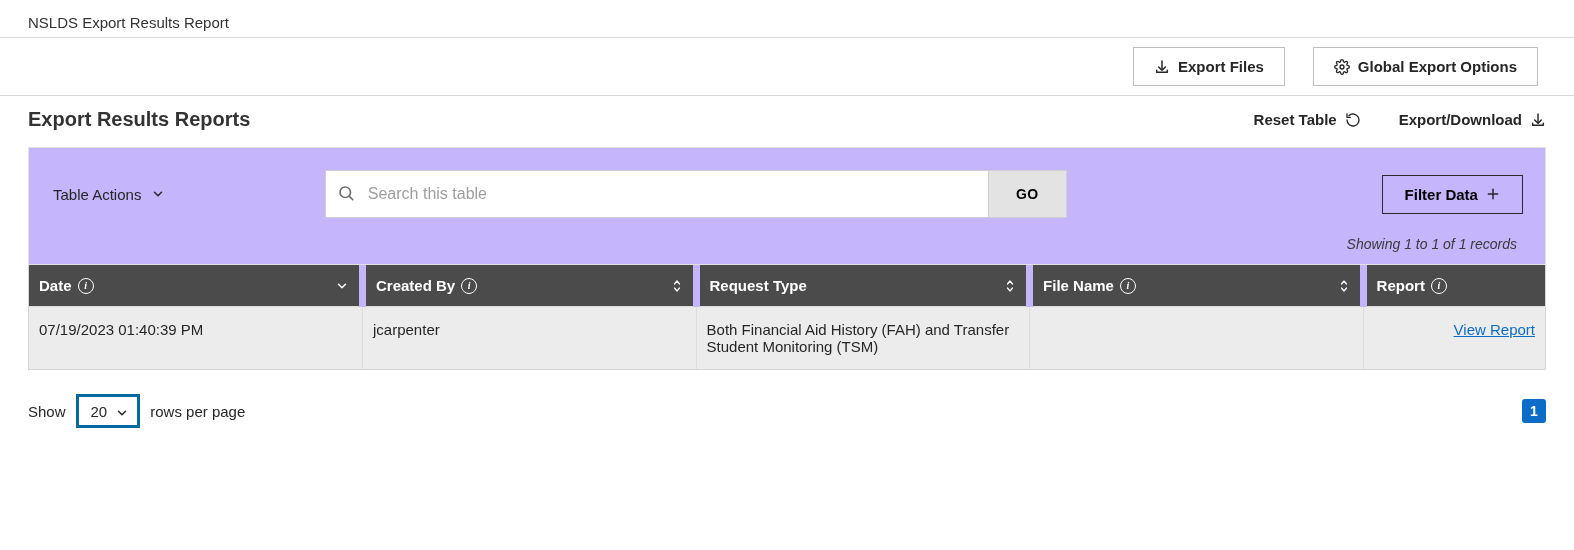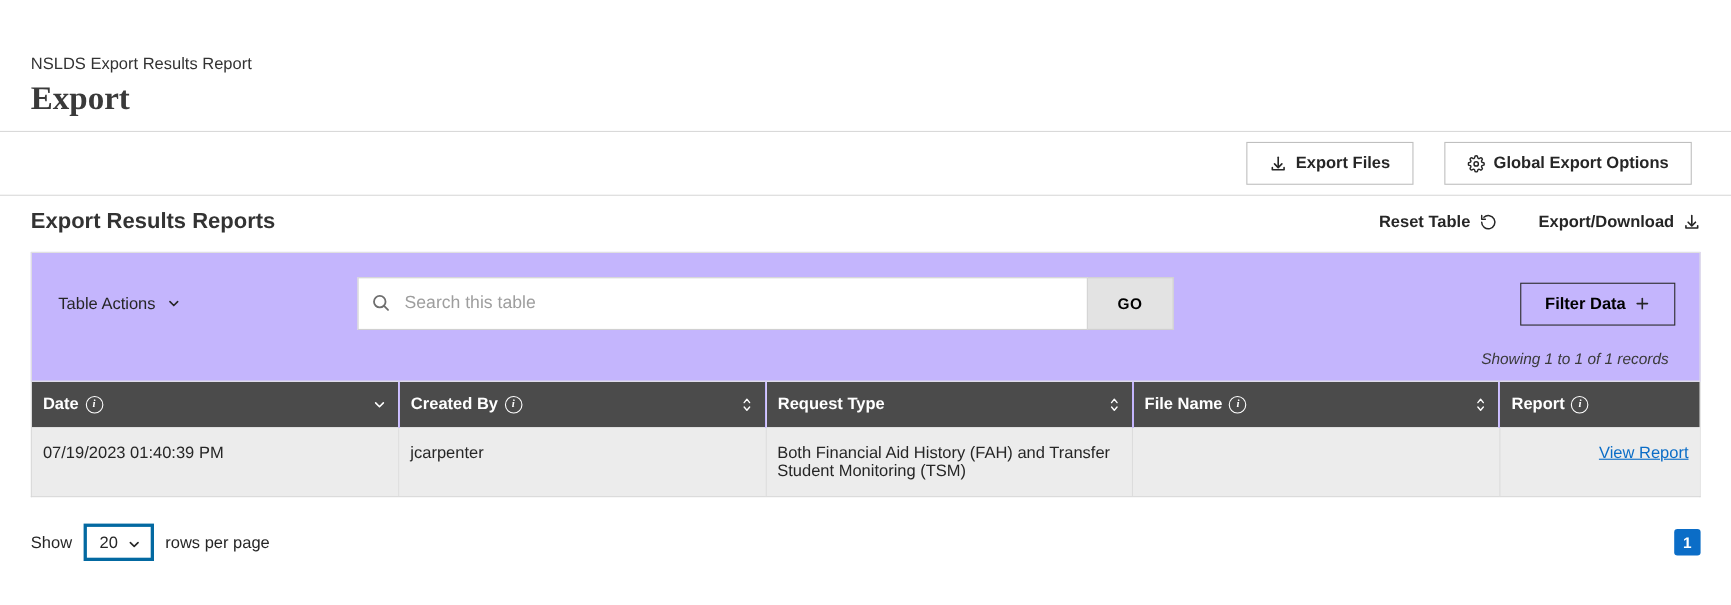--- a/index.html
+++ b/index.html
@@ -1,40 +1,40 @@
 <!DOCTYPE html>
 <html><head>
 <meta charset="utf-8">
 <style>
   * { box-sizing: border-box; }
   body { margin:0; font-family: Arial, Helvetica, sans-serif; color:#262626; background:#fff; }
   .wrap { width:1574px; }
   .pad { padding:14px 28px 0 28px; }
-  .breadcrumb { font-size:15px; color:#333; margin-bottom:6px;margin-top:36px; }
+  .breadcrumb { font-size:15px; color:#333; margin-bottom:6px; }
   .page-title { font-size:30px; font-weight:900; color:#3a3a3a; margin:2px 0 12px 0; font-family:Georgia,"Times New Roman",serif; }
   .divider { border-top:1px solid #d9d9d9; }
   .toolbar { display:flex; justify-content:flex-end; gap:28px; padding:9px 36px; border-bottom:1px solid #d9d9d9; background:#fff; }
   .btn-outline { display:flex; align-items:center; gap:8px; border:1px solid #bfbfbf; background:#fff; padding:10px 20px; font-size:15px; font-weight:700; color:#262626; cursor:pointer; }
   .section { padding:12px 28px; }
   .section-head { display:flex; align-items:center; }
   .section-title { font-size:20px; font-weight:700; color:#333; flex:1; }
   .link-action { display:flex; align-items:center; gap:8px; font-size:15px; font-weight:700; color:#262626; cursor:pointer; margin-left:38px; }
   .table-controls { margin-top:16px; background:#c4b5fd; padding:22px 22px 12px 22px; border:1px solid #e1e1e1; }
   .controls-row { display:flex; align-items:center; gap:0; }
   .table-actions { display:flex; align-items:center; gap:10px; font-size:15px; font-weight:400; cursor:pointer; padding:6px 2px; }
   .search-area { display:flex; margin-left:auto; margin-right:auto; position:relative; flex:0 0 auto; }
   .search-group { display:flex; position:relative; left:0; }
   .search-input { width:664px; height:48px; border:1px solid #d0d0d0; background:#fff; padding:0 14px 0 42px; font-size:16px; color:#333; }
   .search-input::placeholder { color:#9e9e9e; }
   .search-icon-pos { position:absolute; left:12px; top:14px; color:#6e6e6e; }
   .go-btn { height:48px; width:78px; border:1px solid #d0d0d0; border-left:none; background:#e3e3e3; font-weight:700; font-size:14px; letter-spacing:0.5px; cursor:pointer; }
   .filter-btn { margin-left:auto; display:flex; align-items:center; gap:8px; border:1.5px solid #2b2b2b; background:transparent; padding:10px 22px; font-size:15px; font-weight:700; cursor:pointer; }
   .records-count { text-align:right; font-style:italic; font-size:14px; color:#3a3a3a; margin-top:18px; padding-right:6px; }
   table { width:100%; border-collapse:collapse; margin-top:0; }
-  thead th { background:#4b4b4b; color:#fff; font-weight:700; font-size:15px; text-align:left; padding:12px 10px; border-right:2px solid #c4b5fd; position:relative; }
+  thead th { background:#4b4b4b; color:#fff; font-weight:700; font-size:15px; text-align:left; padding:12px 10px; border-right:7px solid #c4b5fd; position:relative; }
   thead th:last-child { border-right:none; }
   thead th .th-inner { display:flex; align-items:center; gap:6px; }
   .sort-handle { margin-left:auto; color:#fff; font-size:14px; }
   tbody td { background:#ececec; padding:14px 10px; font-size:15px; color:#262626; border-top:1px solid #dcdcdc; border-right:1px solid #dcdcdc; vertical-align:top; }
   tbody td:last-child { border-right:none; }
   .link { color:#0b6dc7; text-decoration:underline; cursor:pointer; }
   .pager-row { display:flex; align-items:center; padding:24px 0 0 0; }
   .pager-left { display:flex; align-items:center; gap:10px; font-size:15px;justify-content:center; }
   .select-box { position:relative; display:flex; align-items:center; border:3px solid #0369a1; height:34px; padding:0 30px 0 12px; font-size:15px; cursor:pointer; background:#fff; }
   .select-caret { position:absolute; right:8px; top:9px; }
@@ -42,21 +42,20 @@
   svg { display:block; }
   .info-circle { width:16px; height:16px; border:1.5px solid currentColor; border-radius:50%; display:inline-flex; align-items:center; justify-content:center; font-size:10px; font-family:Georgia,serif; font-style:italic; }
   .table-outer { border:1px solid #d6d6d6; border-top:none; }
 </style>
 </head>
 <body>
 
 <div class="wrap">
   <div class="pad">
     <div class="breadcrumb">NSLDS Export Results Report</div>
-    <h1 class="page-title">Export</h1>
   </div>
 
   <div class="divider"></div>
 
   <div class="toolbar">
     <button class="btn-outline">
       <span>
         <svg width="16" height="16" viewBox="0 0 24 24" fill="none" stroke="#262626" stroke-width="2.2" stroke-linecap="round" stroke-linejoin="round">
             <path d="M12 3v12"></path>
             <path d="M7 12l5 5 5-5"></path>

